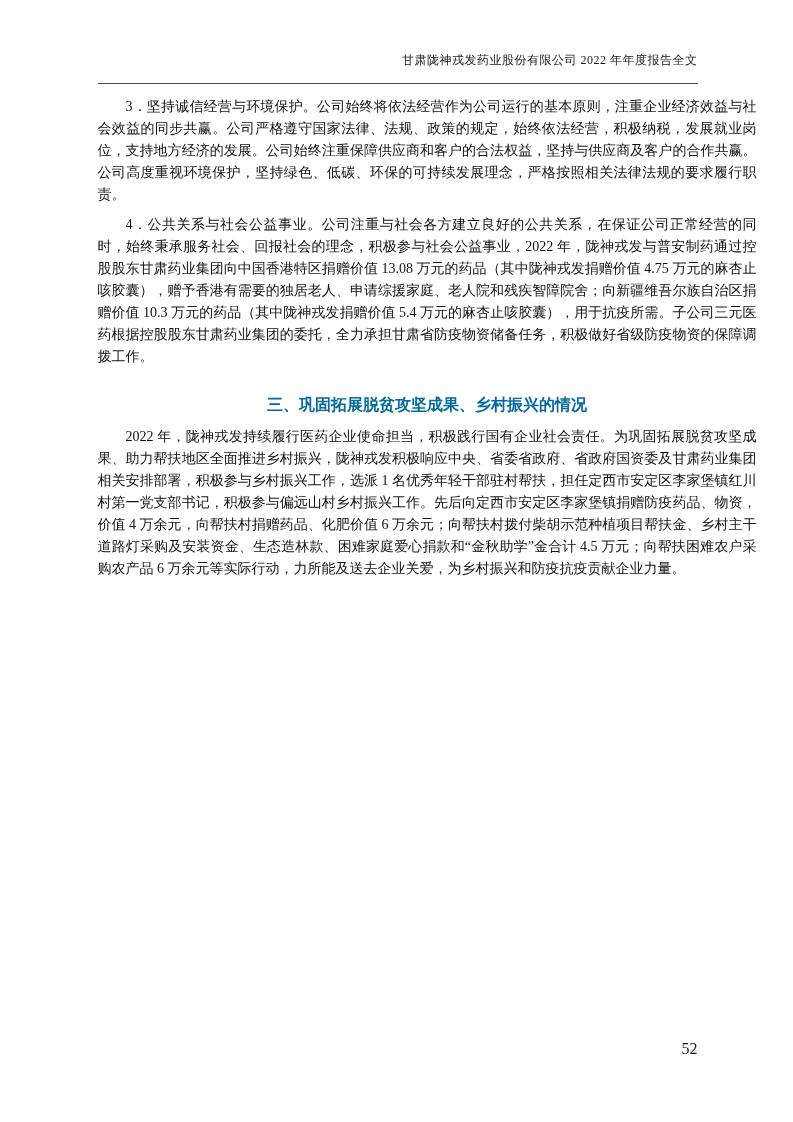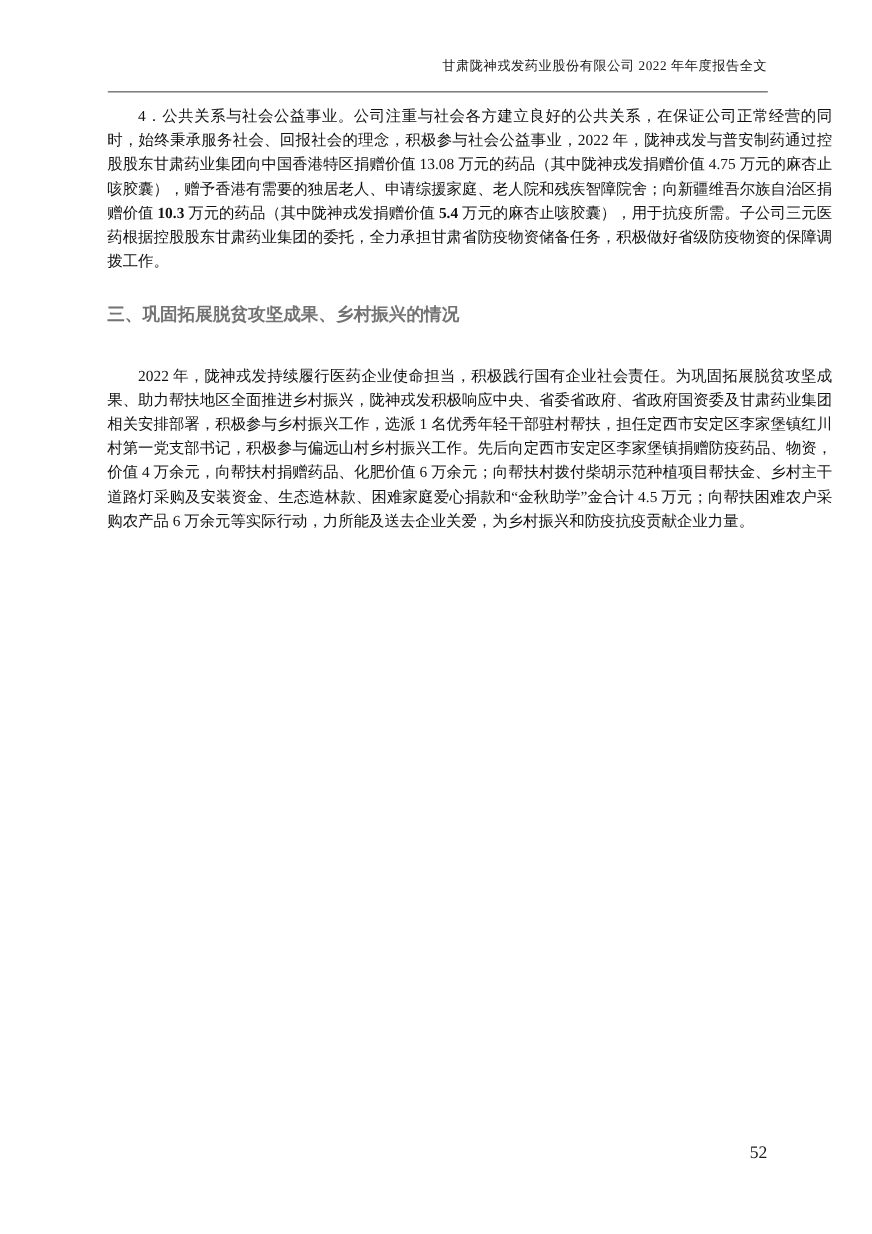--- a/index.html
+++ b/index.html
@@ -43,47 +43,48 @@
   .para {
     margin: 0 0 8px 0;
   }
   .indent {
     text-indent: 2em;
   }
   .section-heading {
     font-family: "Liberation Sans", sans-serif;
     font-size: 16px;
     font-weight: bold;
-    color: #737373;
-    margin: 26px 0 34px 0;
-    text-align: left;
+    color: #0369a1;
+    margin: 26px 0 10px 0;
+    text-align: center;
     line-height: 22px;
   }
   .page-number {
     position: absolute;
     right: 66px;
     bottom: 64px;
     font-size: 16px;
     color: #1a1a1a;
   }
   .run-bold {
-    font-weight: bold;
+    font-weight: normal;
   }
 </style>
 </head>
 <body>
 
 <div class="page">
 
   <div class="header">
     <span>甘肃陇神戎发药业股份有限公司 2022 年年度报告全文</span>
   </div>
 
   <div class="content">
 
+    <p class="para indent">3．坚持诚信经营与环境保护。公司始终将依法经营作为公司运行的基本原则，注重企业经济效益与社会效益的同步共赢。公司严格遵守国家法律、法规、政策的规定，始终依法经营，积极纳税，发展就业岗位，支持地方经济的发展。公司始终注重保障供应商和客户的合法权益，坚持与供应商及客户的合作共赢。公司高度重视环境保护，坚持绿色、低碳、环保的可持续发展理念，严格按照相关法律法规的要求履行职责。</p>
 
     <p class="para indent"><span>4．公共关系与社会公益事业。公司注重与社会各方建立良好的公共关系，在保证公司正常经营的同时，始终秉承服务社会、回报社会的理念，积极参与社会公益事业，2022 年，陇神戎发与普安制药通过控股股东甘肃药业集团向中国香港特区捐赠价值 13.08 万元的药品（其中陇神戎发捐赠价值 4.75 万元的麻杏止咳胶囊），赠予香港有需要的独居老人、申请综援家庭、老人院和残疾智障院舍；向新疆维吾尔族自治区捐赠价值 </span><span class="run-bold">10.3</span><span> 万元的药品（其中陇神戎发捐赠价值 </span><span class="run-bold">5.4</span><span> 万元的麻杏止咳胶囊），用于抗疫所需。子公司三元医药根据控股股东甘肃药业集团的委托，全力承担甘肃省防疫物资储备任务，积极做好省级防疫物资的保障调拨工作。</span></p>
 
     <h2 class="section-heading">三、巩固拓展脱贫攻坚成果、乡村振兴的情况</h2>
 
     <p class="para indent">2022 年，陇神戎发持续履行医药企业使命担当，积极践行国有企业社会责任。为巩固拓展脱贫攻坚成果、助力帮扶地区全面推进乡村振兴，陇神戎发积极响应中央、省委省政府、省政府国资委及甘肃药业集团相关安排部署，积极参与乡村振兴工作，选派 1 名优秀年轻干部驻村帮扶，担任定西市安定区李家堡镇红川村第一党支部书记，积极参与偏远山村乡村振兴工作。先后向定西市安定区李家堡镇捐赠防疫药品、物资，价值 4 万余元，向帮扶村捐赠药品、化肥价值 6 万余元；向帮扶村拨付柴胡示范种植项目帮扶金、乡村主干道路灯采购及安装资金、生态造林款、困难家庭爱心捐款和“金秋助学”金合计 4.5 万元；向帮扶困难农户采购农产品 6 万余元等实际行动，力所能及送去企业关爱，为乡村振兴和防疫抗疫贡献企业力量。</p>
   </div>
 
   <div class="page-number">52</div>
 

